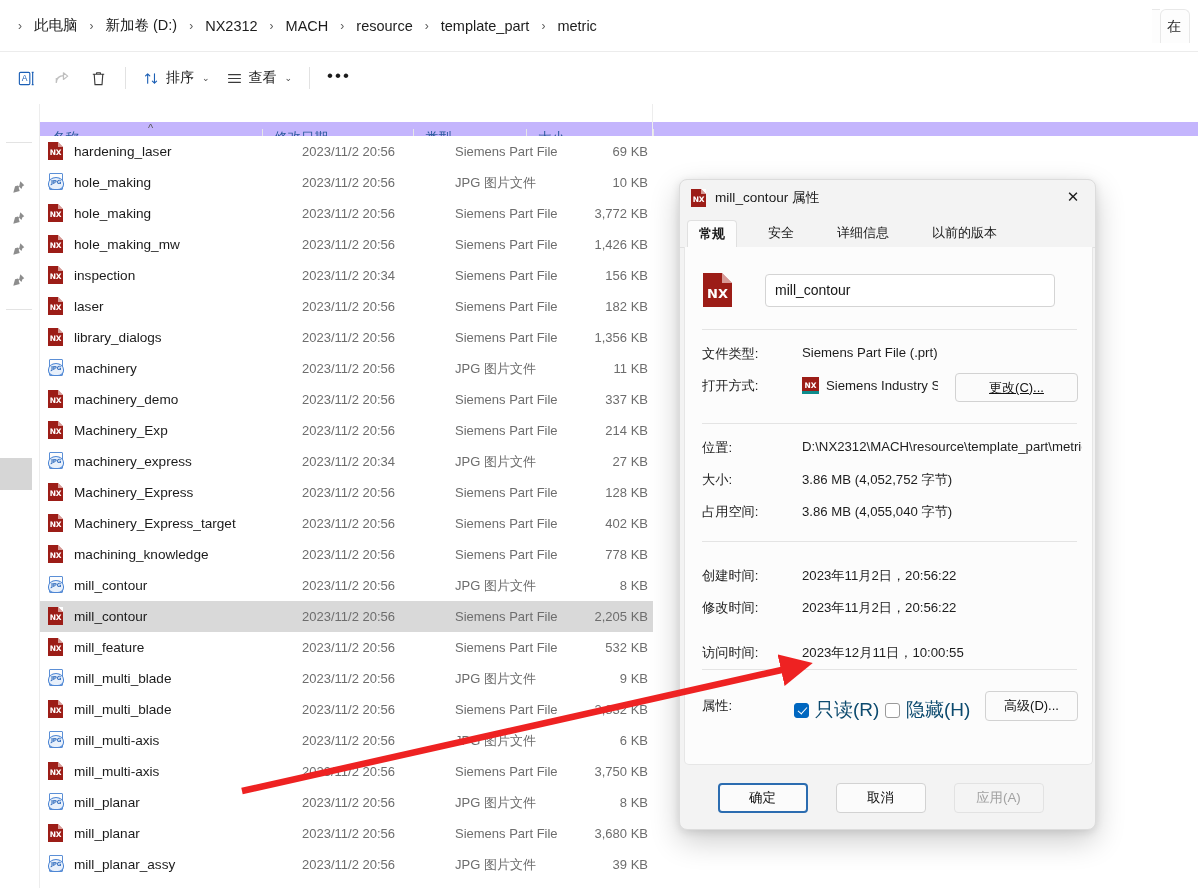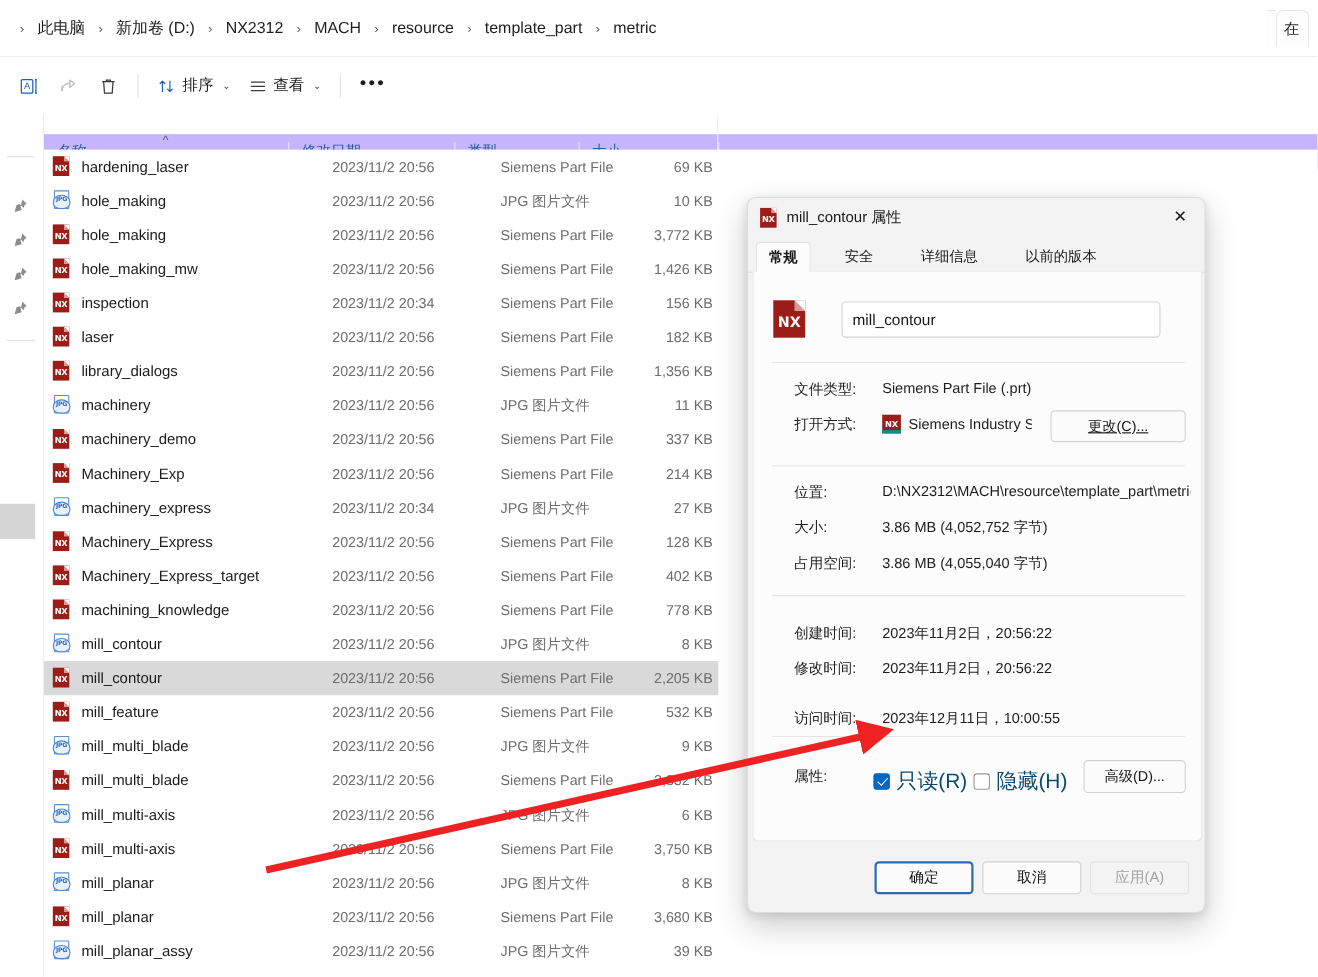--- a/index.html
+++ b/index.html
@@ -254,21 +254,21 @@
     margin-left: 33px; width: 290px; height: 33px;
     border: 1px solid #d4d4d4; border-radius: 4px; background: #ffffff;
     display: flex; align-items: center; padding: 0 9px;
     font-size: 14px; color: #161616;
   }
 
   .hr { position: absolute; left: 17px; width: 375px; height: 1px; background: #e4e4e4; }
 
   .prop-row { position: absolute; left: 0; width: 409px; height: 22px; }
   .p-lbl {
-    position: absolute; left: 17px; font-size: 13.2px; color: #1d1d1d; white-space: nowrap; margin-left: 20px;
+    position: absolute; left: 17px; font-size: 13.2px; color: #1d1d1d; white-space: nowrap;
   }
   .p-val {
     position: absolute; left: 117px; font-size: 13.2px; color: #1d1d1d; white-space: nowrap;
   }
   .p-val.path { width: 280px; overflow: hidden; text-overflow: clip; }
 
   .opener {
     position: absolute; left: 117px; top: 0; display: flex; align-items: center; gap: 7px;
   }
   .opener .mini-nx {
@@ -301,22 +301,22 @@
   .chk.on { background: #0067c0; border-color: #0067c0; }
   .chk.on::after {
     content: ""; position: absolute; left: 4.5px; top: 1.5px;
     width: 4px; height: 8px; border: solid #fff; border-width: 0 1.8px 1.8px 0;
     transform: rotate(42deg);
   }
   .chk-lbl { font-size: 19px; color: #0c4a6e; white-space: nowrap; }
 
   .dlg-footer {
     position: absolute; left: 0; bottom: 0; width: 417px; height: 62px;
-    display: flex; align-items: center; justify-content: flex-end;
-    gap: 8px; padding-right: 16px;
+    display: flex; align-items: center; justify-content: center;
+    gap: 28px; padding-right: 16px;
   }
   .fbtn {
     width: 90px; height: 30px; border-radius: 4px;
     border: 1px solid #d2d2d2; background: #fbfbfb;
     font-size: 13.4px; color: #121212;
     display: flex; align-items: center; justify-content: center;
   }
   .fbtn.primary { border: 2px solid #2b6cb0; background: #fbfbfb; }
   .fbtn.disabled { color: #a2a2a2; background: #f4f4f4; border-color: #e2e2e2; }
 

